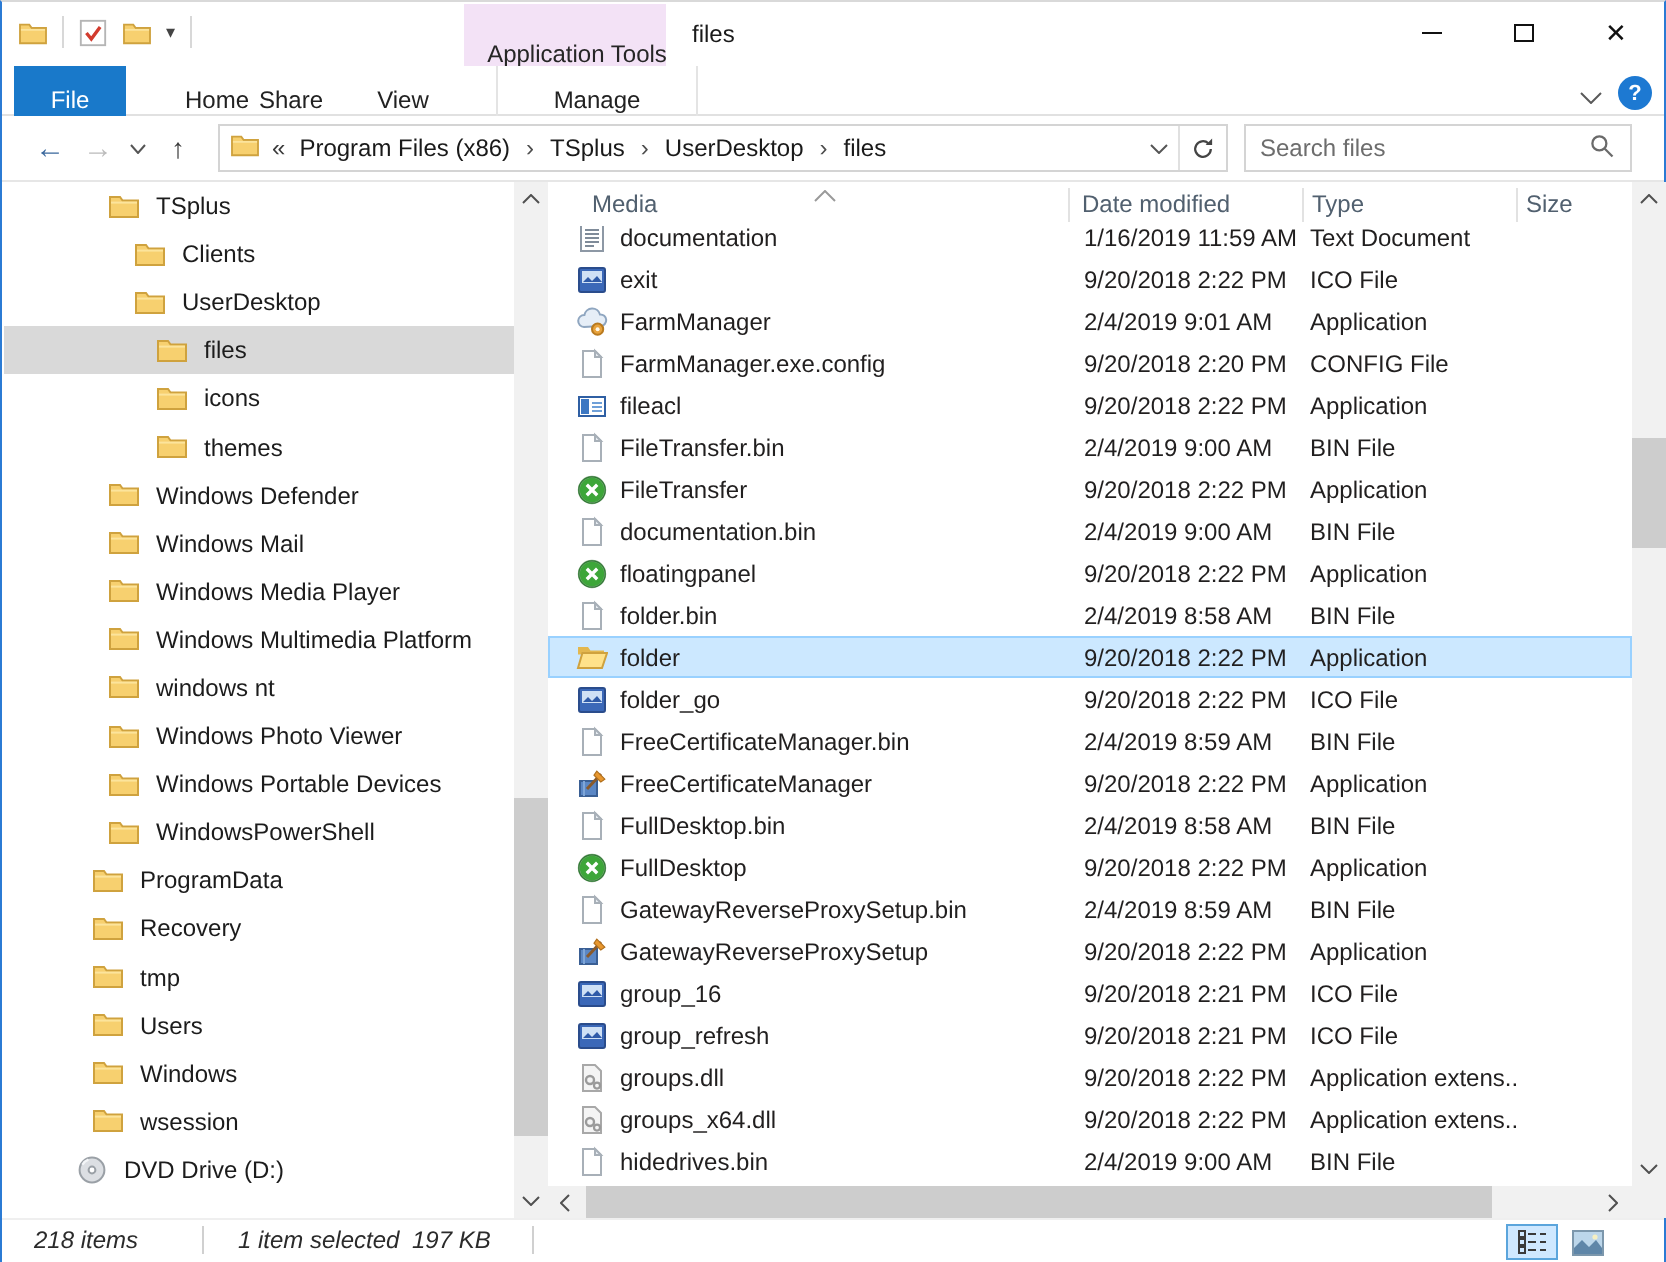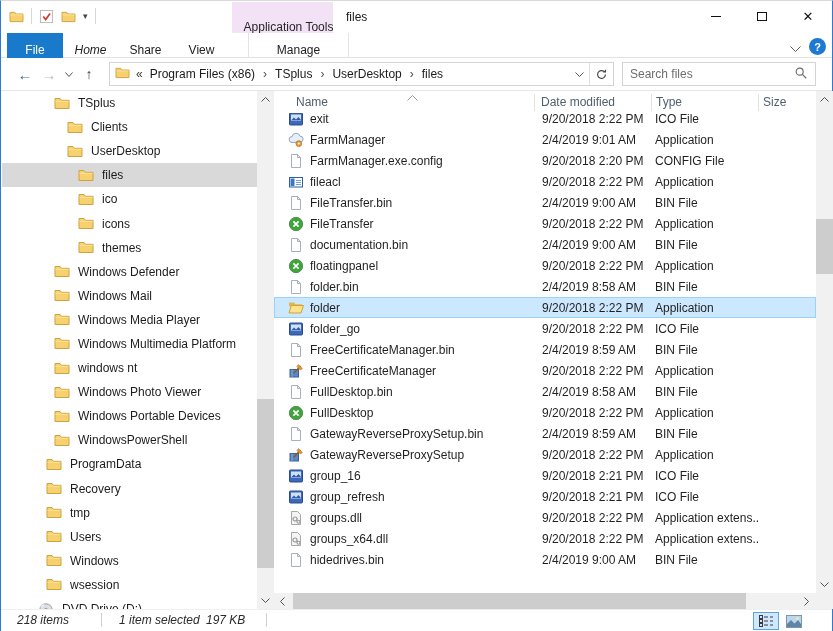--- a/index.html
+++ b/index.html
@@ -26,21 +26,21 @@
   .win-title { position:absolute; left:345px; top:9px; font-size:12px; color:#1a1a1a; }
   .win-controls { position:absolute; right:1px; top:0; display:flex; }
   .win-btn { width:46px; height:30px; display:flex; align-items:center; justify-content:center; color:#111; }
   .glyph-min { width:10px; height:1px; background:#111; }
   .glyph-max { width:10px; height:9px; border:1px solid #111; }
   .glyph-close { font-size:13px; line-height:1; }
   
   .tabs-row { position:absolute; top:32px; left:0; right:0; height:25px; background:#fff; border-bottom:1px solid #e1e1e1; }
   .tab { position:absolute; top:0; height:34px; display:flex; align-items:center; justify-content:center; font-size:12px; color:#222; cursor:default; }
   .tab-file   { left:6px;   width:56px; background:var(--filetab,#1979ca); color:#fff; }
-  .tab-home   { left:62px;  width:55px;font-style:italic; }
+  .tab-home   { left:80px;  width:55px; }
   .tab-share  { left:117px; width:55px; }
   .tab-view   { left:172px; width:57px; }
   .tab-manage { left:247px; width:101px; border-left:1px solid #e4e4e4; border-right:1px solid #e4e4e4; }
   .ribbon-chevron { position:absolute; top:40px; right:31px; }
   .help-btn {
     position:absolute; top:37px; right:6px; width:17px; height:17px; border-radius:50%;
     background:#1d79d2; color:#fff; font-size:11px; font-weight:bold;
     display:flex; align-items:center; justify-content:center;
   }
   
@@ -251,29 +251,20 @@
   <div class="tree-item lvl4 selected">
     <span class="tree-icon">
           <svg width="16" height="14" viewBox="0 0 16 14">
             <path fill="#f7d06f" stroke="#cfa23e" stroke-width="1" d="M1 2.5h5l1.3 1.8H15v8.2H1z"></path>
             <path fill="#fce49c" d="M1.5 4.8h13v1h-13z"></path>
           </svg>
         </span>
     <span class="tree-label">files</span>
   </div>
 
-  <div class="tree-item lvl4">
-    <span class="tree-icon">
-          <svg width="16" height="14" viewBox="0 0 16 14">
-            <path fill="#f7d06f" stroke="#cfa23e" stroke-width="1" d="M1 2.5h5l1.3 1.8H15v8.2H1z"></path>
-            <path fill="#fce49c" d="M1.5 4.8h13v1h-13z"></path>
-          </svg>
-        </span>
-    <span class="tree-label">ico</span>
-  </div>
 
   <div class="tree-item lvl4">
     <span class="tree-icon">
           <svg width="16" height="14" viewBox="0 0 16 14">
             <path fill="#f7d06f" stroke="#cfa23e" stroke-width="1" d="M1 2.5h5l1.3 1.8H15v8.2H1z"></path>
             <path fill="#fce49c" d="M1.5 4.8h13v1h-13z"></path>
           </svg>
         </span>
     <span class="tree-label">icons</span>
   </div>
@@ -452,29 +443,42 @@
           <path d="M0.5 0.5l4 4 4-4" stroke="#505050" fill="none"></path>
         </svg>
       </div>
   </div>
 
   <div class="list-panel">
     <div class="list-header">
       <span class="sort-caret"><svg width="11" height="6" viewBox="0 0 11 6">
             <path d="M0.5 5.5l5-5 5 5" stroke="#9a9a9a" fill="none"></path>
           </svg></span>
-      <span class="hdr-cell hdr-name">Name</span>
+      <span class="hdr-cell hdr-name">Media</span>
       <span class="hdr-sep" style="left:260px"></span>
       <span class="hdr-cell hdr-date">Date modified</span>
       <span class="hdr-sep" style="left:377px"></span>
       <span class="hdr-cell hdr-type">Type</span>
       <span class="hdr-sep" style="left:484px"></span>
       <span class="hdr-cell hdr-size">Size</span>
     </div>
     <div class="list-rows" id="list-rows">
+  <div class="list-row">
+    <div class="cell cell-name">
+      <span class="file-icon">
+              <svg width="16" height="16" viewBox="0 0 16 16">
+                <rect x="2.5" y="1.5" width="11" height="13" fill="#fff" stroke="#8d98a5"></rect>
+                <path d="M4.5 4h7M4.5 6h7M4.5 8h7M4.5 10h7M4.5 12h4.5" stroke="#7f8b99"></path>
+              </svg>
+            </span>
+      <span class="file-name">documentation</span>
+    </div>
+    <div class="cell cell-date">1/16/2019 11:59 AM</div>
+    <div class="cell cell-type">Text Document</div>
+  </div>
 
   <div class="list-row">
     <div class="cell cell-name">
       <span class="file-icon">
               <svg width="16" height="16" viewBox="0 0 16 16">
                 <rect x="1.5" y="2" width="13" height="12" rx="1" fill="#3b68b8" stroke="#2a4c8c"></rect>
                 <rect x="3" y="3.5" width="10" height="6" fill="#cfe0f5"></rect>
                 <path d="M3.5 9l2.5-2.5L8 8.5 10.5 6l2.5 3z" fill="#2f5aa8"></path>
               </svg>
             </span>

